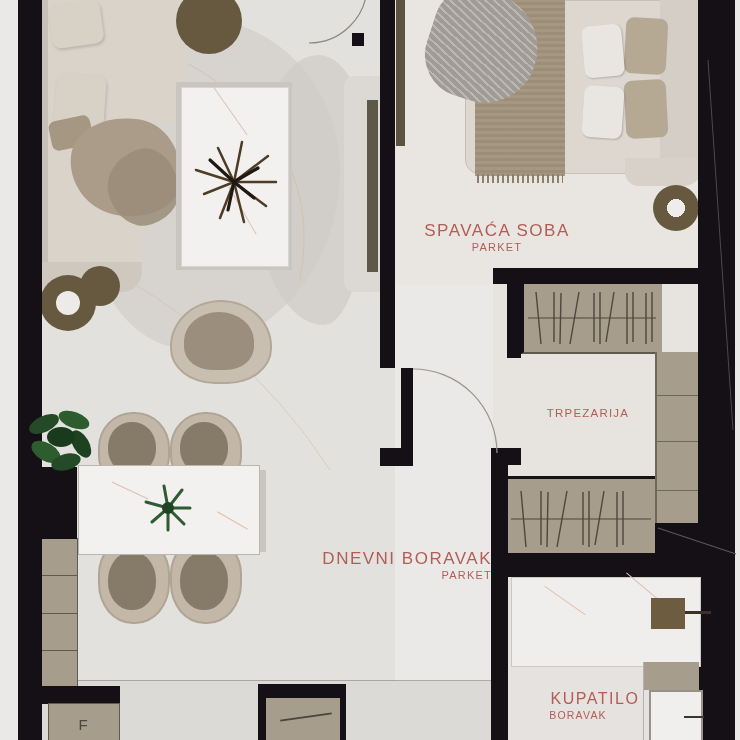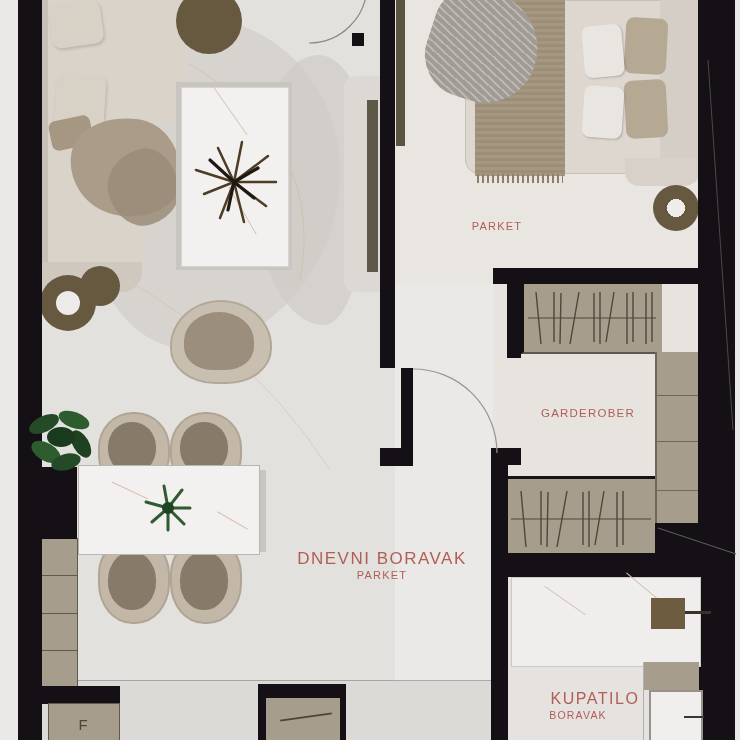--- a/index.html
+++ b/index.html
@@ -207,27 +207,28 @@
     </g>
   </svg>
 
   <div class="abs taupe" style="left:48px;top:703px;width:70px;height:37px;border:1px solid #5f594f;"></div>
   <div class="abs" style="left:48px;top:716px;width:70px;text-align:center;font-size:15px;color:#4c463e;">F</div>
   <div class="abs wall" style="left:258px;top:684px;width:88px;height:56px;"></div>
   <div class="abs taupe" style="left:266px;top:698px;width:74px;height:42px;"></div>
   <div class="abs" style="left:280px;top:716px;width:52px;height:2px;background:#4a443a;transform:rotate(-8deg);"></div>
 
   <div class="abs room-label" style="left:397px;top:220px;width:200px;">
+    <div class="big">SPAVAĆA SOBA</div>
     <div class="small">PARKET</div>
   </div>
-  <div class="abs room-label" style="left:272px;top:548px;width:220px;">
+  <div class="abs room-label" style="left:272px;top:548px;width:220px;text-align:right;">
     <div class="big">DNEVNI BORAVAK</div>
     <div class="small">PARKET</div>
   </div>
   <div class="abs room-label" style="left:518px;top:406px;width:140px;">
-    <div class="small" style="font-size:11.5px;">GARDEROBER</div>
+    <div class="small" style="font-size:11.5px;">TRPEZARIJA</div>
   </div>
   <div class="abs room-label" style="left:509px;top:689px;width:138px;">
     <div class="big" style="font-size:16px;padding-left:34px;">KUPATILO</div>
     <div class="small" style="font-size:10.5px;">BORAVAK</div>
   </div>
 
 </div>
 
 </body></html>

